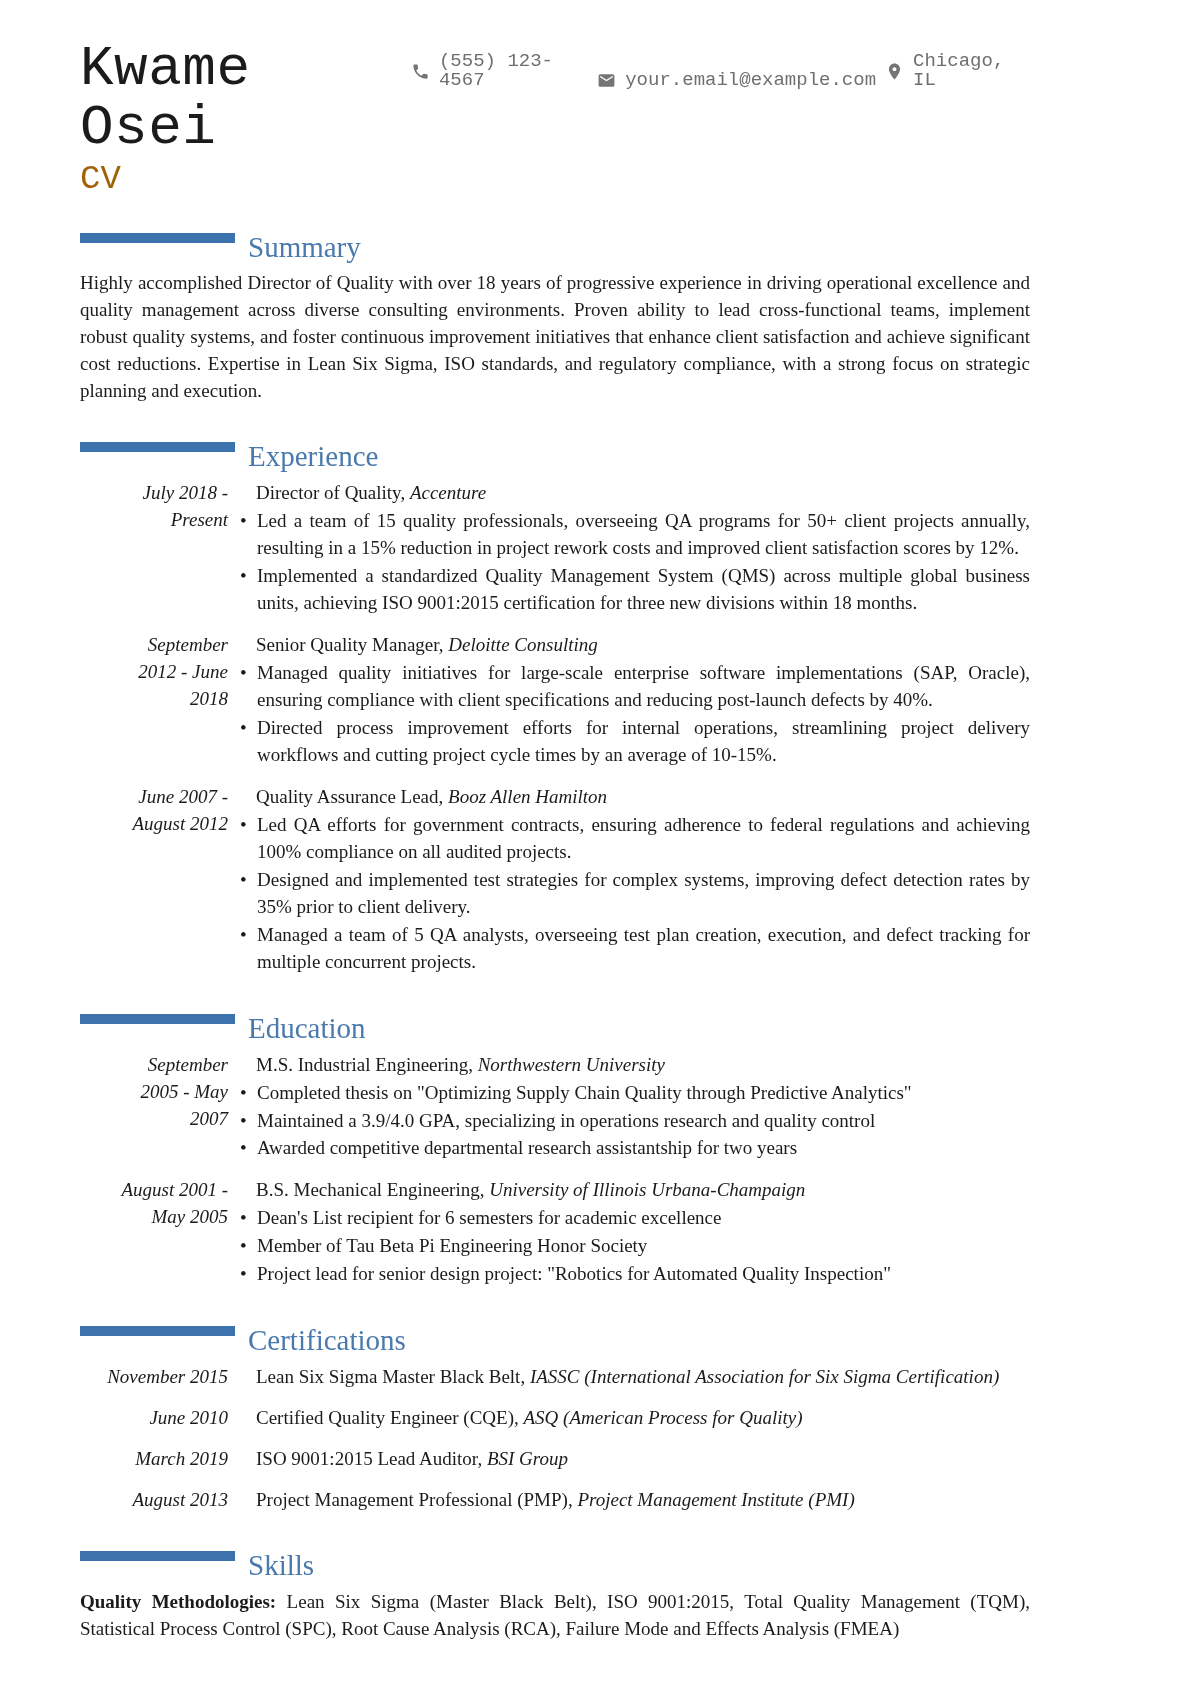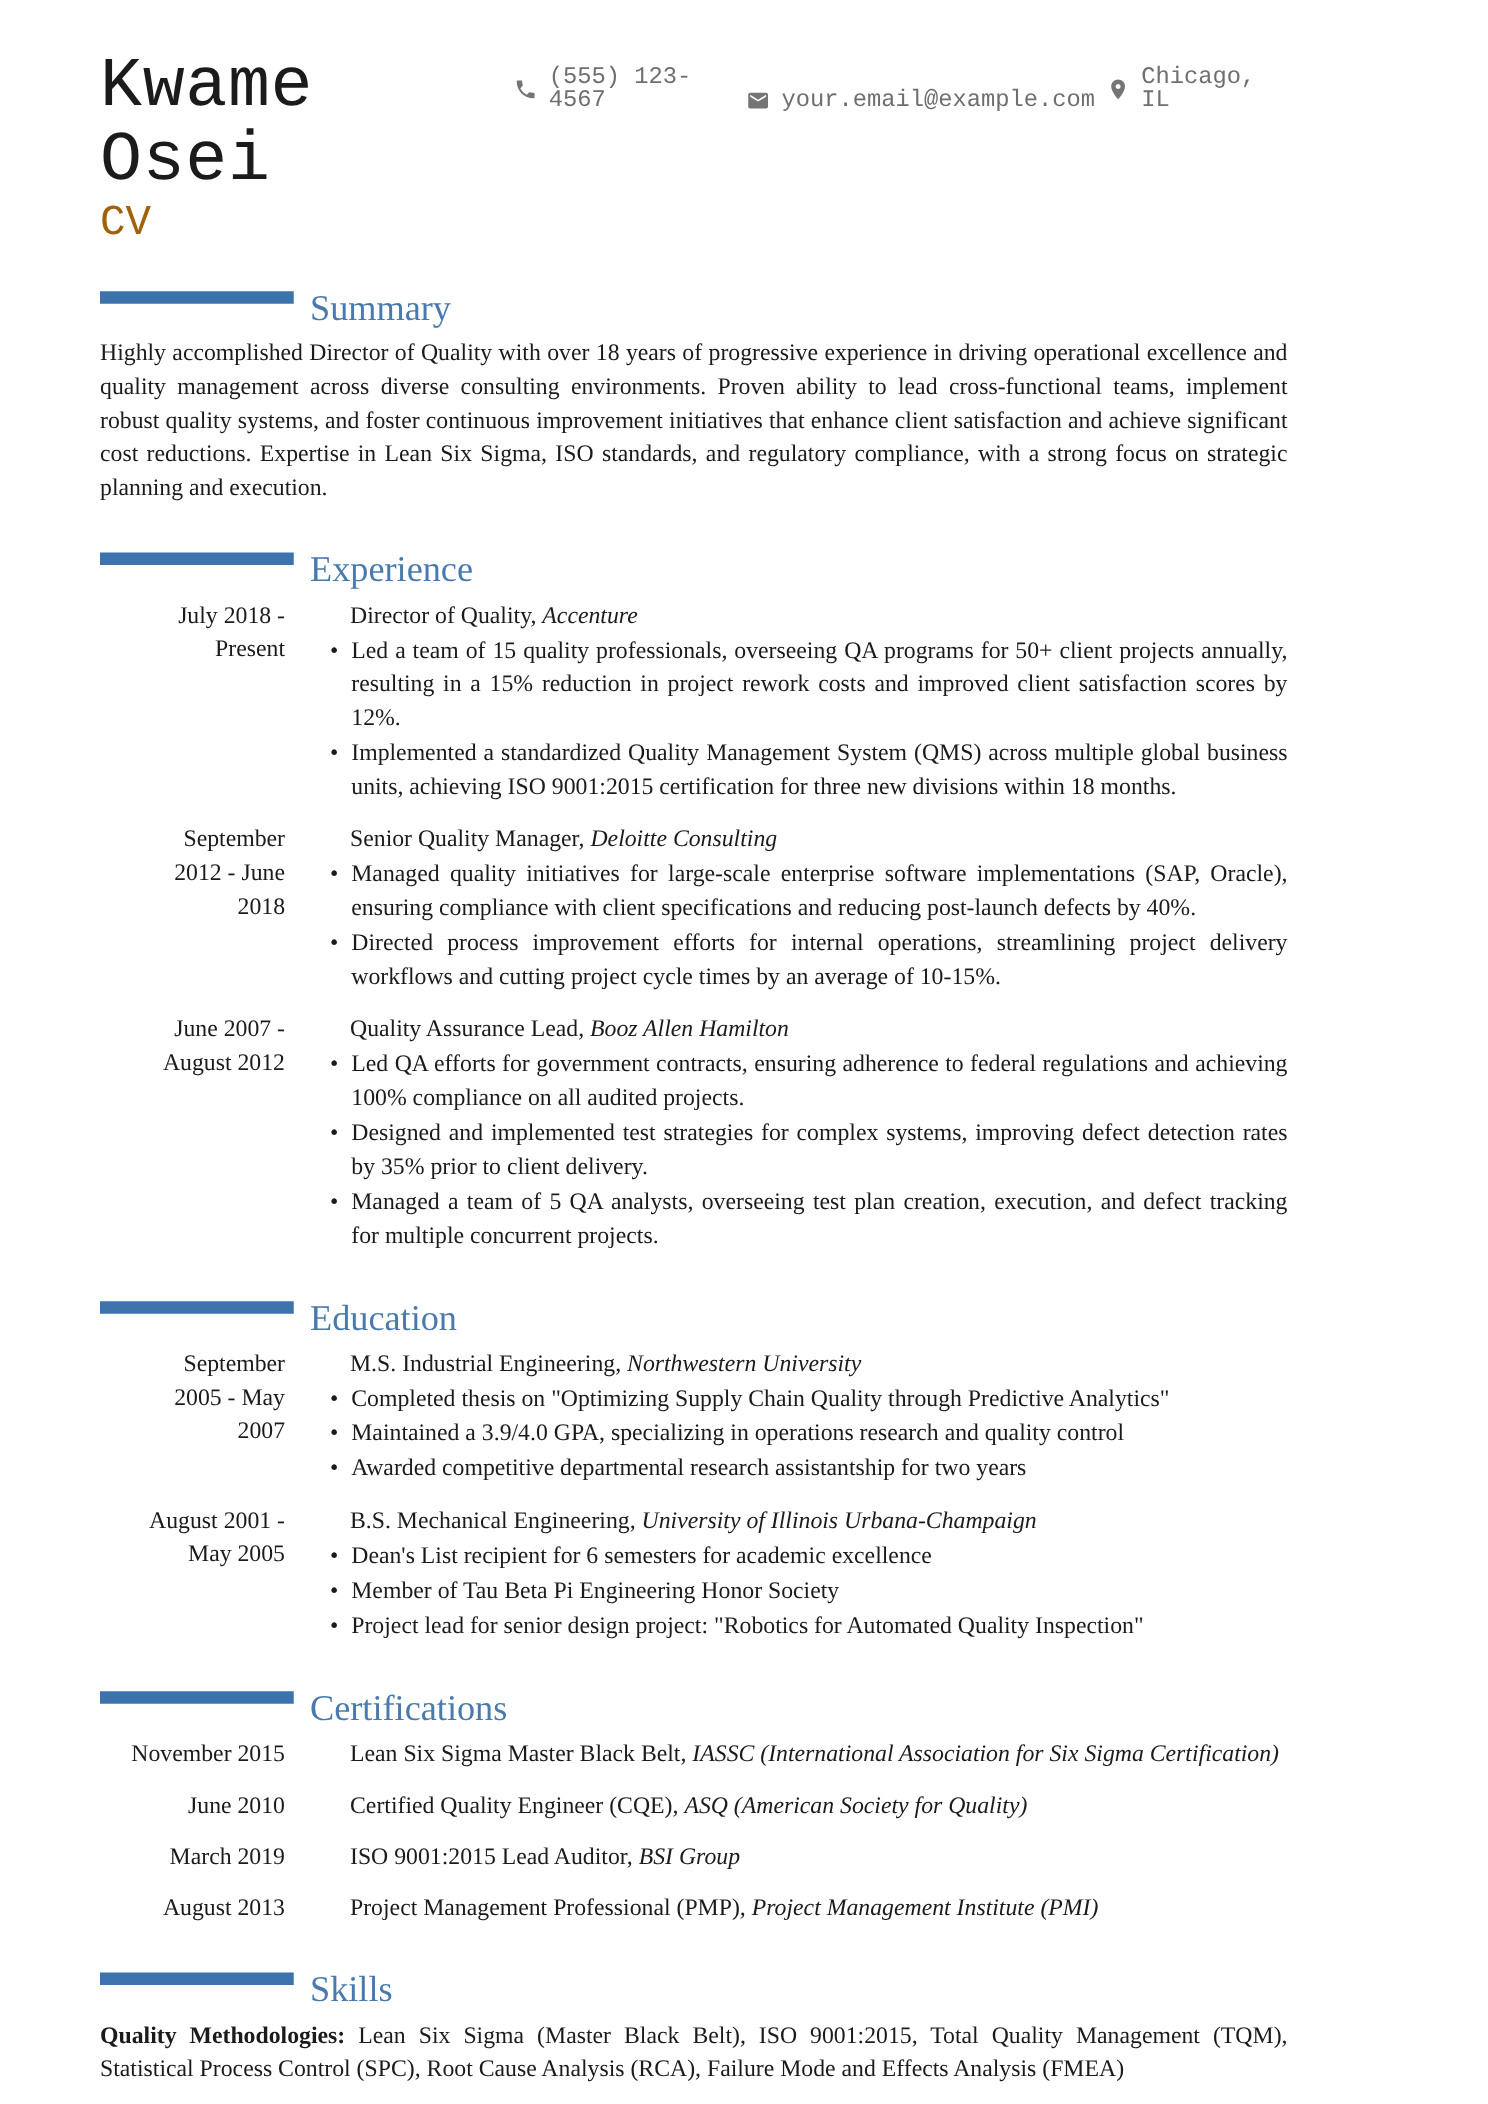--- a/index.html
+++ b/index.html
@@ -24,23 +24,24 @@
   .sec-heading { display: flex; align-items: center; margin: 16px 0 7px 0; }
   .sec-bar { width: 155px; height: 10px; background: #3d73ad; margin-right: 13px; flex: none; }
   .sec-title { font-size: 29px; color: #4a7aad; line-height: 1.1; margin-top: 20px; }
 
   
   .body-text { margin: 0; font-size: 19px; line-height: 1.42; text-align: justify; hyphens: auto; }
 
   
   .entry { display: flex; margin-bottom: 14px; }
   .entry-dates {
-    width: 148px; flex: none; margin-right: 28px;
+    width: 148px; flex: none; margin-right: 4px;
     text-align: right; font-size: 19px; line-height: 1.42;
     white-space: pre-line;
+    font-style: italic;
   }
   .entry-body { flex: 1; font-size: 19px; line-height: 1.42; }
   .entry-title { text-align: justify; hyphens: auto; }
   .entry-role { font-weight: normal; margin-left: 24px; }
   .entry-role::after { content: ", "; font-weight: normal; }
   .entry-org { font-style: italic; }
   ul.bullets { margin: 1px 0 0 0; padding: 0; list-style: none; }
   ul.bullets li {
     position: relative; padding-left: 25px; margin-bottom: 1px;
     text-align: justify; hyphens: auto;
@@ -181,21 +182,21 @@
     <div class="entry cert">
       <div class="entry-dates">November 2015</div>
       <div class="entry-body">
         <div class="entry-title"><span class="entry-role">Lean Six Sigma Master Black Belt</span><span class="entry-org">IASSC (International Association for Six Sigma Certification)</span></div>
       </div>
     </div>
 
     <div class="entry cert">
       <div class="entry-dates">June 2010</div>
       <div class="entry-body">
-        <div class="entry-title"><span class="entry-role">Certified Quality Engineer (CQE)</span><span class="entry-org">ASQ (American Society for Quality)</span></div>
+        <div class="entry-title"><span class="entry-role">Certified Quality Engineer (CQE)</span><span class="entry-org">ASQ (American Process for Quality)</span></div>
       </div>
     </div>
 
     <div class="entry cert">
       <div class="entry-dates">March 2019</div>
       <div class="entry-body">
         <div class="entry-title"><span class="entry-role">ISO 9001:2015 Lead Auditor</span><span class="entry-org">BSI Group</span></div>
       </div>
     </div>
 

